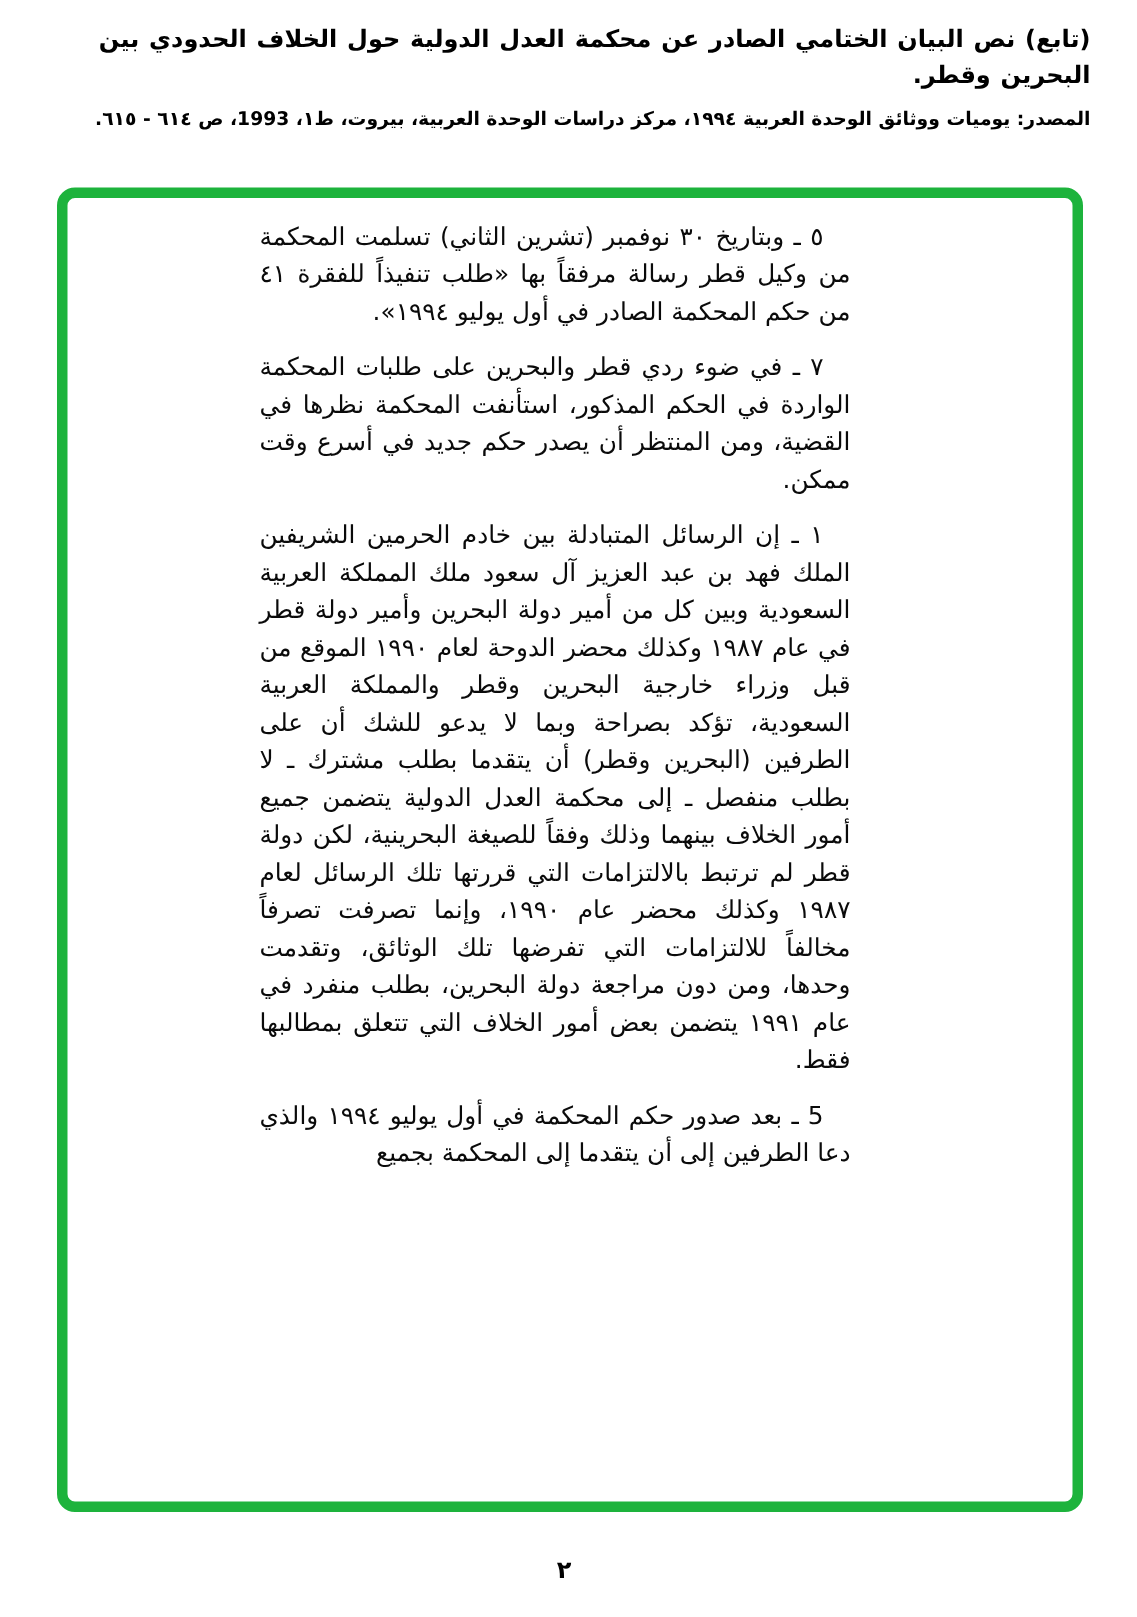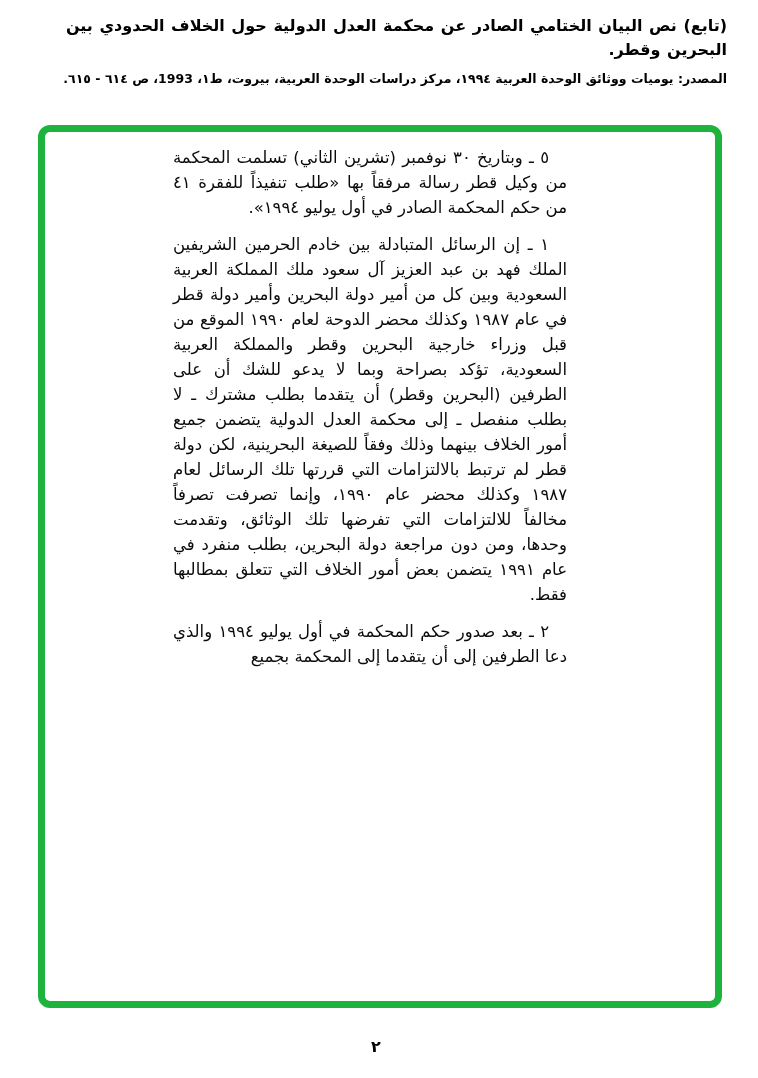--- a/index.html
+++ b/index.html
@@ -76,20 +76,21 @@
 <div class="page">
 
   <header class="doc-header">
     <div class="doc-title">(تابع) نص البيان الختامي الصادر عن محكمة العدل الدولية حول الخلاف الحدودي بين البحرين وقطر.</div>
     <div class="doc-source">المصدر: يوميات ووثائق الوحدة العربية ١٩٩٤، مركز دراسات الوحدة العربية، بيروت، ط١، 1993، ص ٦١٤ - ٦١٥.</div>
   </header>
 
   <section class="statement-box">
     <div class="box-content">
       <p class="para">٥ ـ وبتاريخ ٣٠ نوفمبر (تشرين الثاني) تسلمت المحكمة من وكيل قطر رسالة مرفقاً بها «طلب تنفيذاً للفقرة ٤١ من حكم المحكمة الصادر في أول يوليو ١٩٩٤».</p>
+      <p class="para">٧ ـ في ضوء ردي قطر والبحرين على طلبات المحكمة الواردة في الحكم المذكور، استأنفت المحكمة نظرها في القضية، ومن المنتظر أن يصدر حكم جديد في أسرع وقت ممكن.</p>
       <p class="para">١ ـ إن الرسائل المتبادلة بين خادم الحرمين الشريفين الملك فهد بن عبد العزيز آل سعود ملك المملكة العربية السعودية وبين كل من أمير دولة البحرين وأمير دولة قطر في عام ١٩٨٧ وكذلك محضر الدوحة لعام ١٩٩٠ الموقع من قبل وزراء خارجية البحرين وقطر والمملكة العربية السعودية، تؤكد بصراحة وبما لا يدعو للشك أن على الطرفين (البحرين وقطر) أن يتقدما بطلب مشترك ـ لا بطلب منفصل ـ إلى محكمة العدل الدولية يتضمن جميع أمور الخلاف بينهما وذلك وفقاً للصيغة البحرينية، لكن دولة قطر لم ترتبط بالالتزامات التي قررتها تلك الرسائل لعام ١٩٨٧ وكذلك محضر عام ١٩٩٠، وإنما تصرفت تصرفاً مخالفاً للالتزامات التي تفرضها تلك الوثائق، وتقدمت وحدها، ومن دون مراجعة دولة البحرين، بطلب منفرد في عام ١٩٩١ يتضمن بعض أمور الخلاف التي تتعلق بمطالبها فقط.</p>
-      <p class="para">٢ ـ بعد صدور حكم المحكمة في أول يوليو ١٩٩٤ والذي دعا الطرفين إلى أن يتقدما إلى المحكمة بجميع</p>
+      <p class="para">5 ـ بعد صدور حكم المحكمة في أول يوليو ١٩٩٤ والذي دعا الطرفين إلى أن يتقدما إلى المحكمة بجميع</p>
     </div>
   </section>
 
   <div class="page-number">٢</div>
 
 </div>
 
 </body></html>

